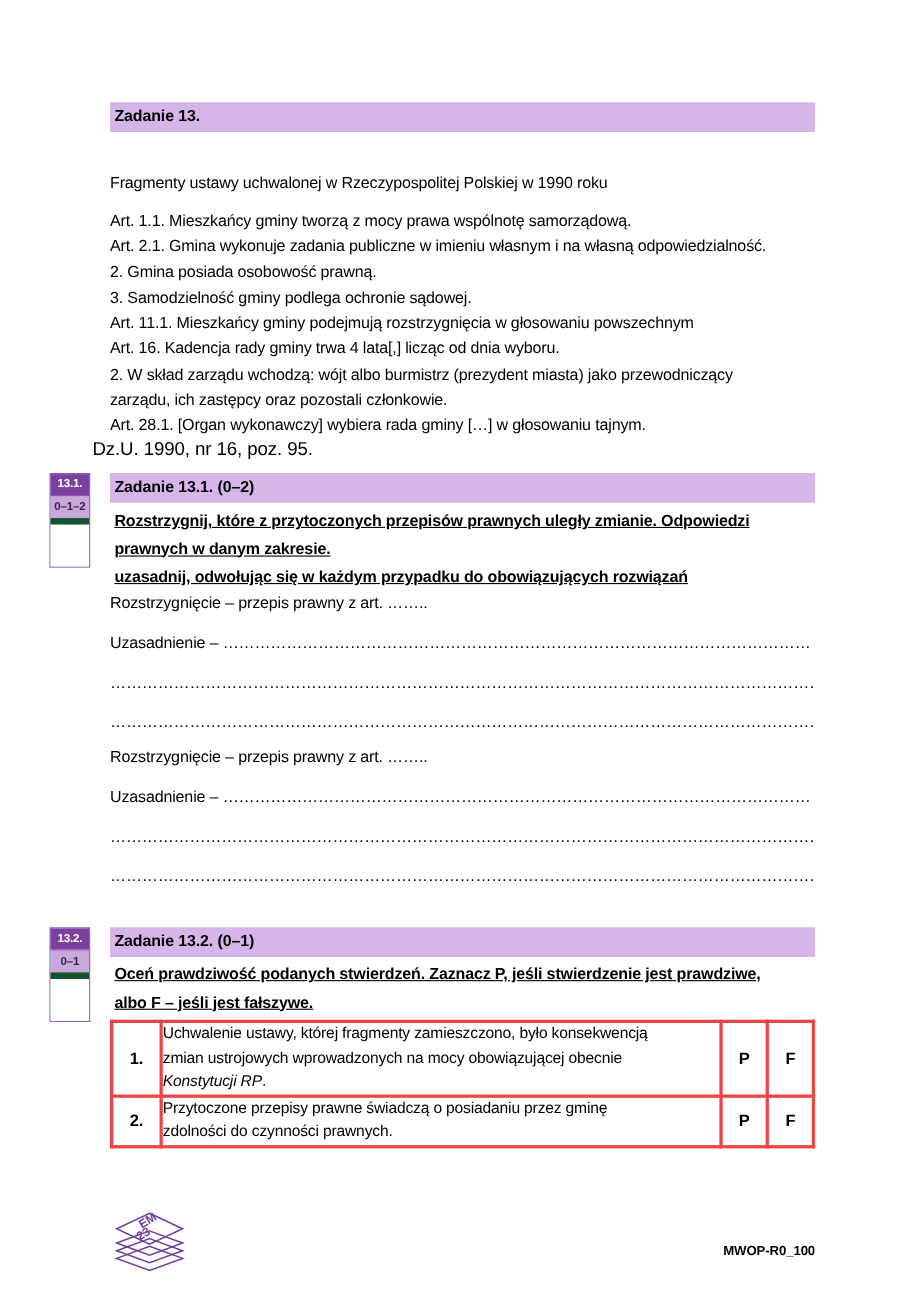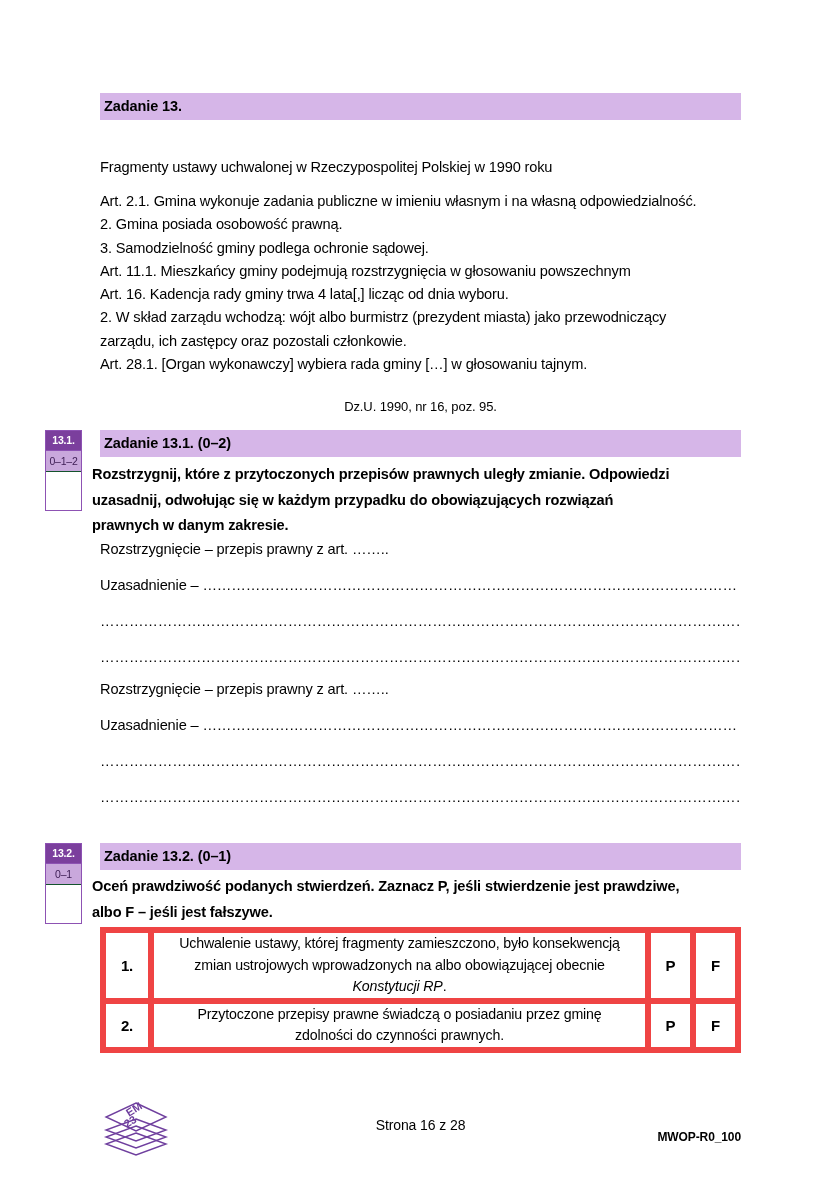--- a/index.html
+++ b/index.html
@@ -46,24 +46,24 @@
     width: 648px;
     font-size: 14.6px;
     line-height: 23.3px;
     letter-spacing: -0.15px;
     margin-top: 23px;
   }
   .body-text .ln { white-space: nowrap; }
 
   .source {
     position: absolute;
-    left: 100px;
-    width: 641px;
-    text-align: center;
-    font-size: 13px;
+    left: 84px;
+    width: 641px;
+    text-align: left;
+    font-size: 17px;
     letter-spacing: -0.1px;
   }
 
   
   .score-box {
     position: absolute;
     left: 45px;
     width: 37px;
     border: 1px solid #8d52b3;
     box-sizing: border-box;
@@ -75,42 +75,43 @@
     font-weight: bold;
     text-align: center;
     line-height: 19px;
     height: 19px;
     letter-spacing: -0.2px;
   }
   .score-box .sb-range {
     background: #c9a8dc;
     color: #3b1b52;
     font-size: 10.5px;
-    font-weight: normal;
+    font-weight: bold;
     text-align: center;
     line-height: 20px;
     height: 20px;
     border-top: 1px solid #8d52b3;
-    border-bottom: 1px solid #14532d;
+    border-bottom: 6px solid #14532d;
     letter-spacing: -0.2px;
   }
   .score-box .sb-blank {
     background: #ffffff;
     height: 38px;
   }
 
   
   .instruction {
     position: absolute;
-    left: 92px;
+    left: 104px;
     width: 650px;
     font-size: 14.6px;
     font-weight: bold;
     line-height: 25.5px;
     letter-spacing: -0.15px;
+    text-decoration: underline;
   }
   .instruction .ln { white-space: nowrap; }
 
   
   .ans-label {
     position: absolute;
     left: 100px;
     font-size: 14.6px;
     letter-spacing: -0.15px;
     white-space: nowrap;
@@ -134,24 +135,23 @@
   
   .tf-table {
     position: absolute;
     left: 100px;
     border-collapse: collapse;
     width: 641px;
     font-size: 14.2px;
     letter-spacing: -0.15px;
   }
   .tf-table td {
-    border: 6px solid #ef4444;
+    border: 3px solid #ef4444;
     padding: 0;
     vertical-align: middle;
-    text-align: center;
   }
   .tf-num {
     width: 42px;
     text-align: center;
     font-weight: bold;
     font-size: 15px;
   }
   .tf-stmt {
     padding: 6px 8px 7px 8px;
     line-height: 21.5px;
@@ -194,20 +194,21 @@
 </head>
 <body>
 
 <div class="page">
 
   <div class="task-header" style="top:93px;">Zadanie 13.</div>
 
   <div class="body-text" style="top:133px;">Fragmenty ustawy uchwalonej w Rzeczypospolitej Polskiej w 1990 roku</div>
 
   <div class="body-text" style="top:167px;">
+    <div class="ln">Art. 1.1. Mieszkańcy gminy tworzą z mocy prawa wspólnotę samorządową.</div>
     <div class="ln">Art. 2.1. Gmina wykonuje zadania publiczne w imieniu własnym i na własną odpowiedzialność.</div>
     <div class="ln">2. Gmina posiada osobowość prawną.</div>
     <div class="ln">3. Samodzielność gminy podlega ochronie sądowej.</div>
     <div class="ln">Art. 11.1. Mieszkańcy gminy podejmują rozstrzygnięcia w głosowaniu powszechnym</div>
     <div class="ln">Art. 16. Kadencja rady gminy trwa 4 lata[,] licząc od dnia wyboru.</div>
     <div class="ln">2. W skład zarządu wchodzą: wójt albo burmistrz (prezydent miasta) jako przewodniczący</div>
     <div class="ln">zarządu, ich zastępcy oraz pozostali członkowie.</div>
     <div class="ln">Art. 28.1. [Organ wykonawczy] wybiera rada gminy […] w głosowaniu tajnym.</div>
   </div>
 
@@ -216,22 +217,22 @@
   <div class="score-box" style="top:430px;">
     <div class="sb-title">13.1.</div>
     <div class="sb-range">0–1–2</div>
     <div class="sb-blank"></div>
   </div>
 
   <div class="task-header" style="top:430px;">Zadanie 13.1. (0–2)</div>
 
   <div class="instruction" style="top:462px;">
     <div class="ln">Rozstrzygnij, które z przytoczonych przepisów prawnych uległy zmianie. Odpowiedzi</div>
+    <div class="ln">prawnych w danym zakresie.</div>
     <div class="ln">uzasadnij, odwołując się w każdym przypadku do obowiązujących rozwiązań</div>
-    <div class="ln">prawnych w danym zakresie.</div>
   </div>
 
   <div class="ans-label" style="top:541px;">Rozstrzygnięcie – przepis prawny z art. ……..</div>
 
   <div class="dots-row" style="top:577px;">
     <span>Uzasadnienie – </span><span class="lead" style="width:534px;">……………………………………………………………………………………………………………………………………………</span>
   </div>
   <div class="dots-row" style="top:613px;">
     <span class="lead" style="width:641px;">……………………………………………………………………………………………………………………………………………………………</span>
   </div>
@@ -263,21 +264,21 @@
     <div class="ln">Oceń prawdziwość podanych stwierdzeń. Zaznacz P, jeśli stwierdzenie jest prawdziwe,</div>
     <div class="ln">albo F – jeśli jest fałszywe.</div>
   </div>
 
   <table class="tf-table" style="top:927px;">
     <tbody>
       <tr>
         <td class="tf-num">1.</td>
         <td class="tf-stmt">
           <span class="ln">Uchwalenie ustawy, której fragmenty zamieszczono, było konsekwencją</span>
-          <span class="ln">zmian ustrojowych wprowadzonych na albo obowiązującej obecnie</span>
+          <span class="ln">zmian ustrojowych wprowadzonych na mocy obowiązującej obecnie</span>
           <span class="ln"><span class="ital">Konstytucji RP</span><span>.</span></span>
         </td>
         <td class="tf-opt">P</td>
         <td class="tf-opt">F</td>
       </tr>
       <tr>
         <td class="tf-num">2.</td>
         <td class="tf-stmt">
           <span class="ln">Przytoczone przepisy prawne świadczą o posiadaniu przez gminę</span>
           <span class="ln">zdolności do czynności prawnych.</span>
@@ -292,17 +293,16 @@
     <g fill="none" stroke="#6f3f9e" stroke-width="1.4">
       <path d="M33 33 L63 44 L33 55 L3 44 Z"></path>
       <path d="M33 26 L63 37 L33 48 L3 37 Z"></path>
       <path d="M33 19 L63 30 L33 41 L3 30 Z"></path>
       <path d="M33 3 L63 17 L33 31 L3 17 Z"></path>
     </g>
     <text x="26" y="17" fill="#6f3f9e" font-family="Liberation Sans, sans-serif" font-size="11" font-weight="bold" transform="rotate(-32 26 17)">EM</text>
     <text x="24" y="28" fill="#6f3f9e" font-family="Liberation Sans, sans-serif" font-size="11" font-weight="bold" transform="rotate(-32 24 28)">23</text>
   </svg>
 
-  <div class="footer-page" style="top:1117px;">Strona 16 z 28</div>
 
   <div class="footer-code" style="top:1130px;">MWOP-R0_100</div>
 
 </div>
 
 </body></html>

